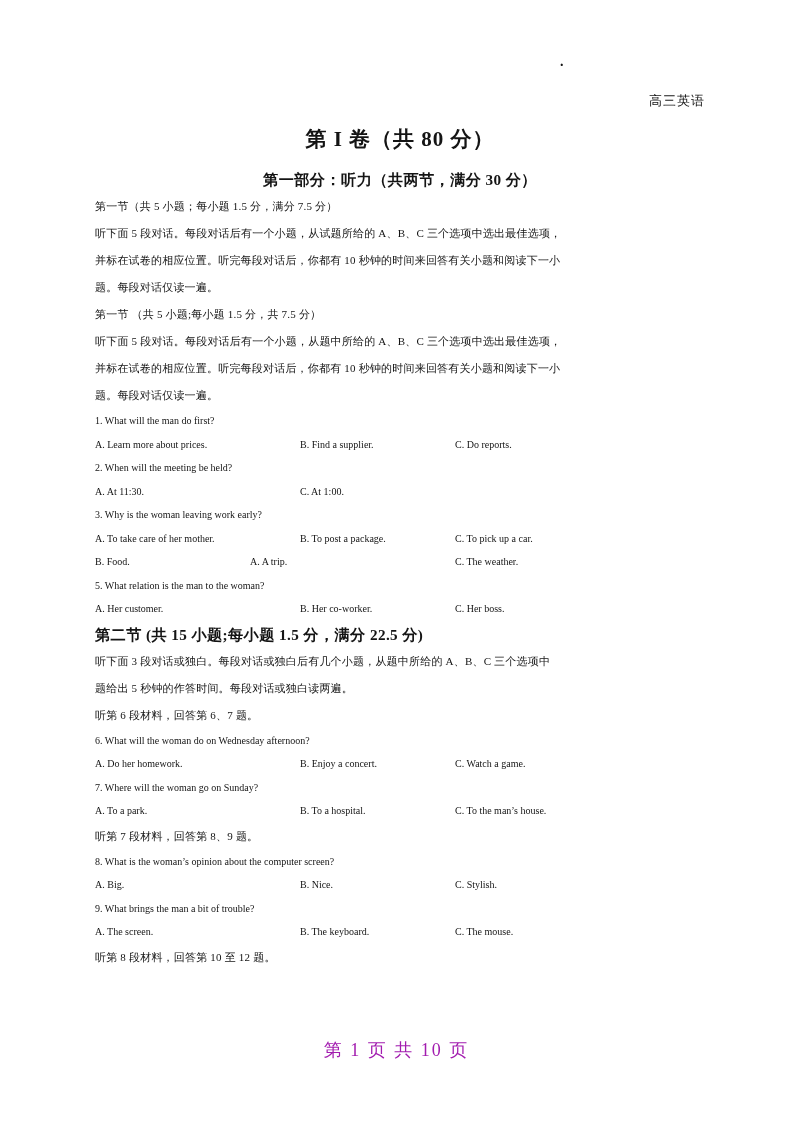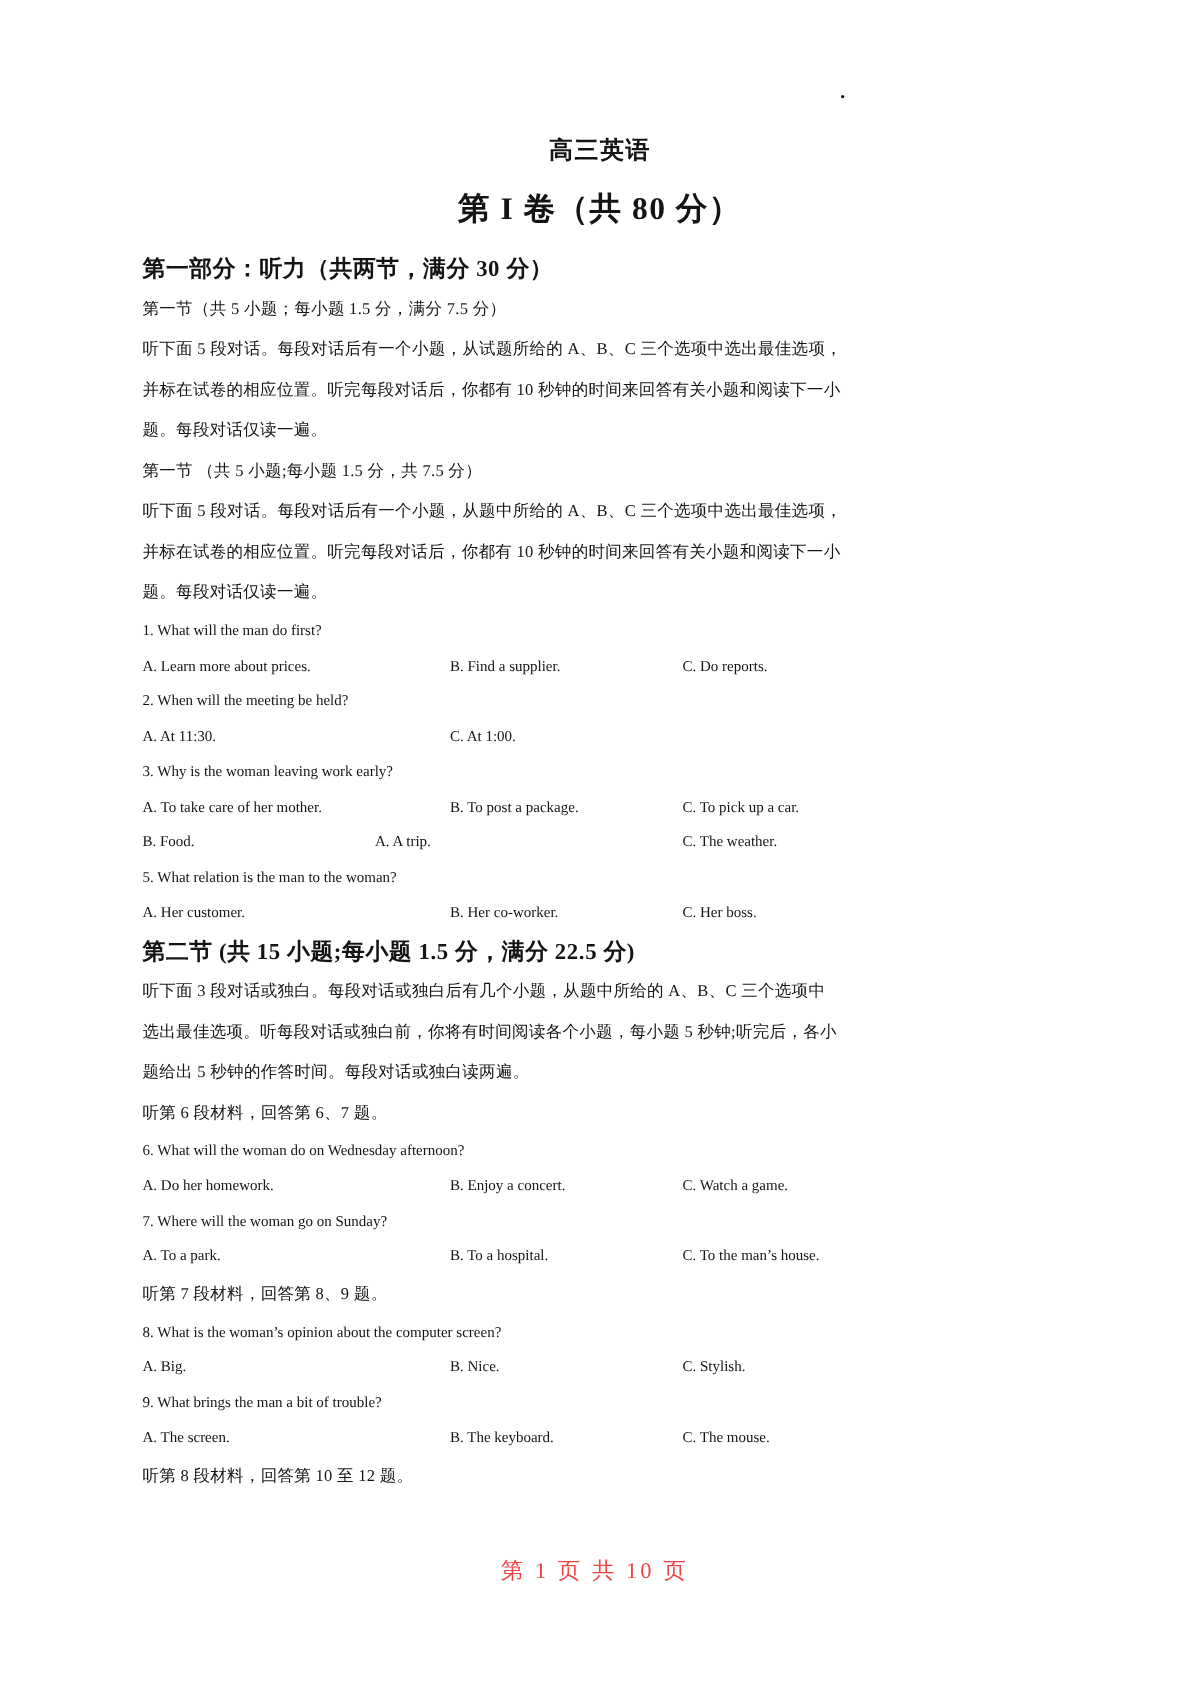--- a/index.html
+++ b/index.html
@@ -14,23 +14,23 @@
     font-family: "Liberation Serif", "DejaVu Serif", serif;
     overflow: hidden;
   }
   .content {
     position: absolute;
     left: 95px;
     right: 88px;
     top: 88px;
   }
   .title {
-    text-align: center;
-    font-weight: bold;
-    font-size: 16px;
+    text-align: right;
+    font-weight: normal;
+    font-size: 13px;
     line-height: 26px;
     letter-spacing: 1px;
   }
   .volume {
     text-align: center;
     font-weight: bold;
     font-size: 21px;
     line-height: 30px;
     margin-top: 10px;
     letter-spacing: 1px;
@@ -39,21 +39,21 @@
     font-size: 11px;
     line-height: 27px;
     white-space: nowrap;
     letter-spacing: 0.2px;
   }
   .zh-bold {
     font-weight: bold;
     font-size: 15.2px;
     letter-spacing: 0.4px;
   }
-  .part-heading { margin-top: 12px; }
+  .part-heading { margin-top: 12px; text-align: center; }
   .en {
     font-size: 10px;
     line-height: 23.5px;
     white-space: nowrap;
   }
   .opts { display: flex; }
   .opt { display: inline-block; padding-right: 26px; }
   .opt.c1 { min-width: 205px; }
   .opt.c2 { min-width: 155px; }
   .stray-dot {
@@ -63,23 +63,23 @@
     font-size: 14px;
     font-weight: bold;
     line-height: 14px;
   }
   .footer {
     position: absolute;
     left: 0;
     right: 0;
     top: 1038px;
     text-align: center;
-    font-size: 15px;
+    font-size: 18px;
     letter-spacing: 2px;
-    color: #ef4444;
+    color: #a21caf;
   }
 </style>
 </head>
 <body>
 
 <div class="page">
   <span class="stray-dot">.</span>
 
   <div class="content">
     <div class="title">高三英语</div>
@@ -125,21 +125,20 @@
 
     <p class="en">5. What relation is the man to the woman?</p>
     <p class="en opts">
       <span class="opt c1">A. Her customer.</span>
       <span class="opt c2">B. Her co-worker.</span>
       <span class="opt c3">C. Her boss.</span>
     </p>
 
     <p class="zh zh-bold">第二节 (共 15 小题;每小题 1.5 分，满分 22.5 分)</p>
     <p class="zh">听下面 3 段对话或独白。每段对话或独白后有几个小题，从题中所给的 A、B、C 三个选项中</p>
-    <p class="zh">选出最佳选项。听每段对话或独白前，你将有时间阅读各个小题，每小题 5 秒钟;听完后，各小</p>
     <p class="zh">题给出 5 秒钟的作答时间。每段对话或独白读两遍。</p>
 
     <p class="zh">听第 6 段材料，回答第 6、7 题。</p>
 
     <p class="en">6. What will the woman do on Wednesday afternoon?</p>
     <p class="en opts">
       <span class="opt c1">A. Do her homework.</span>
       <span class="opt c2">B. Enjoy a concert.</span>
       <span class="opt c3">C. Watch a game.</span>
     </p>

